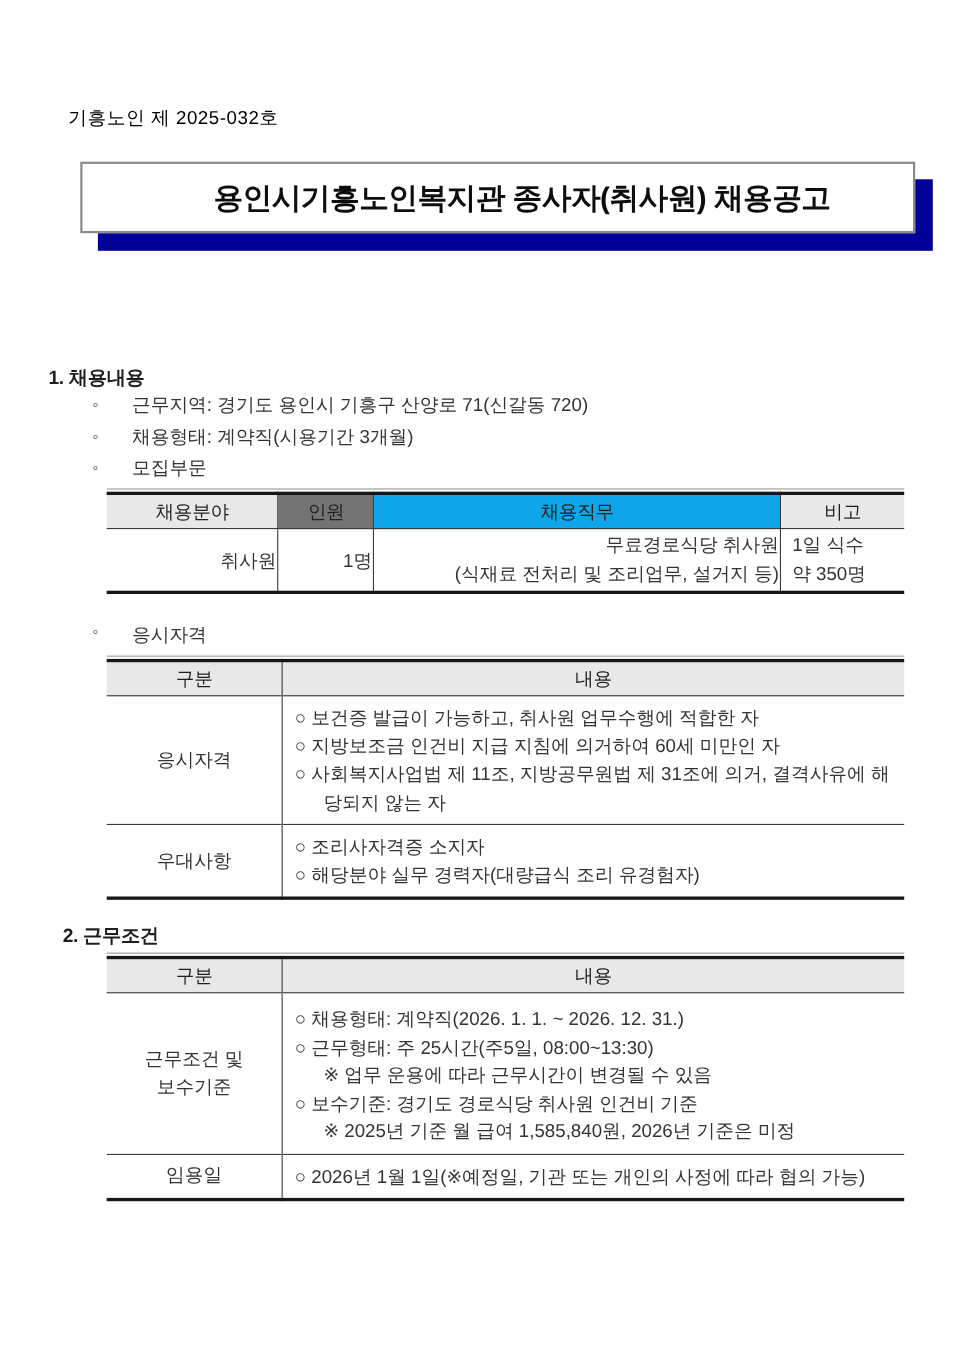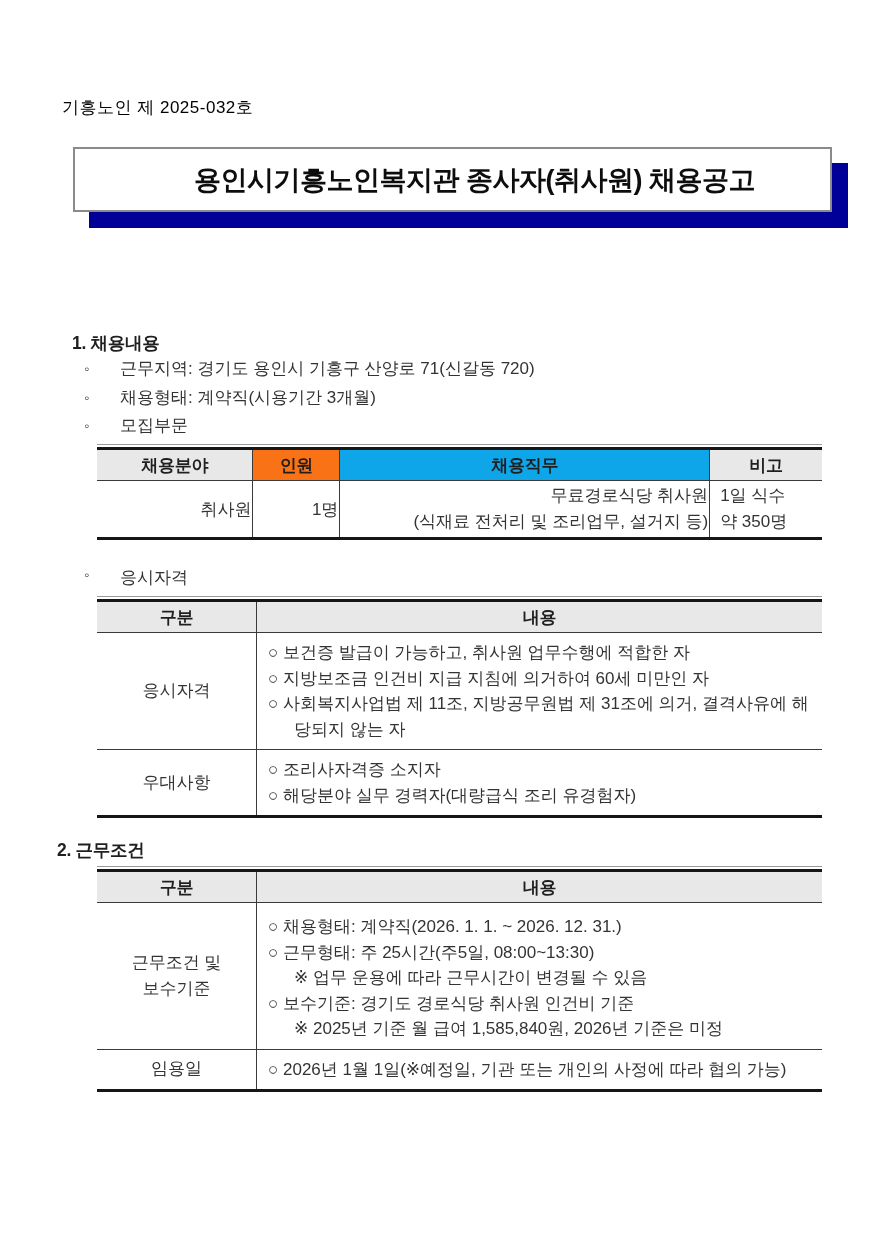--- a/index.html
+++ b/index.html
@@ -16,39 +16,39 @@
     display:flex; align-items:center; justify-content:center;
     font-size:27px; font-weight:800; color:#0d0d0d; letter-spacing:-0.5px;
     box-shadow:16px 16px 0 0 #000099;
     padding-left:44px;
   }
 
   .intro { position:absolute; left:60px; top:246px; width:772px; font-size:17px; line-height:29px; color:#333; }
   .intro .l1 { text-indent:18px; }
 
   .sec-heading { position:absolute; font-size:17.5px; font-weight:bold; color:#1f1f1f; letter-spacing:-0.3px; }
-  .sec1-heading { left:72px; top:331px; }
+  .sec1-heading { left:44px; top:331px; }
   .sec2-heading { left:57px; top:838px; }
 
   .bullets { position:absolute; left:84px; top:355px; font-size:17px; line-height:28.5px; color:#333; }
   .bullet-row { display:flex; }
   .b-marker { display:inline-block; width:36px; font-size:15px; color:#444; }
   .qual-bullet { position:absolute; left:84px; top:566px; font-size:17px; color:#333; display:flex; }
 
   .tbl-wrap { position:absolute; border-top:1px solid #9a9a9a; padding-top:2px; width:725px; }
   .tw1 { left:97px; top:444px; }
   .tw2 { left:97px; top:596px; }
   .tw3 { left:97px; top:866px; }
   table.tbl {
     border-collapse:collapse; width:100%;
     border-top:3px solid #161616; border-bottom:3px solid #161616;
     font-size:17px; color:#333; table-layout:fixed;
   }
   table.tbl th {
-    background:#e8e8e8; font-weight:bold; height:30px; padding:0;
+    background:#e8e8e8; font-weight:normal; height:30px; padding:0;
     border-bottom:1.5px solid #3a3a3a; color:#1f1f1f; letter-spacing:-0.3px;
   }
   table.tbl th + th, table.tbl td + td { border-left:1.5px solid #3a3a3a; }
   table.tbl tr + tr td { border-top:1.5px solid #3a3a3a; }
   td.center { text-align:right; }
   td.label-cell { text-align:center; vertical-align:middle; white-space:pre-line; line-height:26px; }
   td.note-cell { text-align:left; padding-left:10px; line-height:26px; }
   td.duty-cell { text-align:right; line-height:26px; }
   .cell-lines { padding:6px 10px; }
   .c-line { padding-left:26px; text-indent:-26px; line-height:25.5px; }
@@ -88,21 +88,21 @@
     <table class="tbl t1">
       <colgroup>
           <col style="width:21.5%">
           <col style="width:12%">
           <col style="width:51%">
           <col style="width:15.5%">
         </colgroup>
       <tbody>
           <tr>
         <th style="background: rgb(232, 232, 232);">채용분야</th>
-        <th style="background: #f97316;">인원</th>
+        <th style="background: #737373;">인원</th>
         <th style="background: #0ea5e9;">채용직무</th>
         <th style="background: rgb(232, 232, 232);">비고</th>
       </tr>
       <tr>
         <td class="center">취사원</td>
         <td class="center">1명</td>
         <td class="duty-cell">
           <div>무료경로식당 취사원</div>
           <div>(식재료 전처리 및 조리업무, 설거지 등)</div>
         </td>

